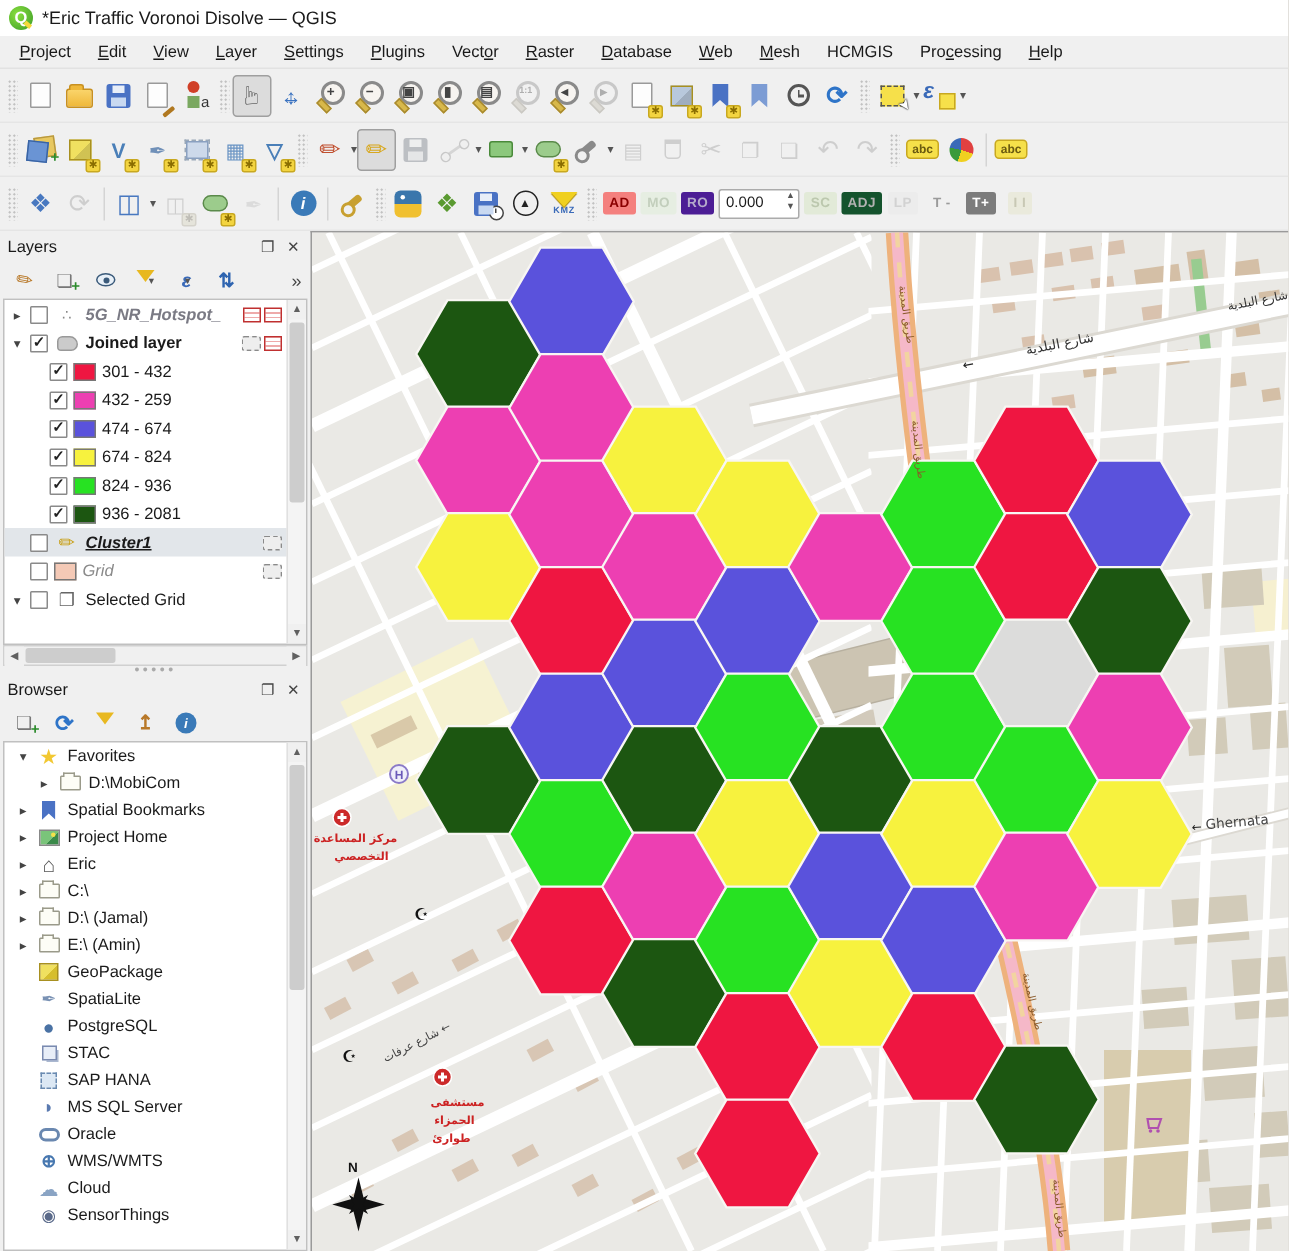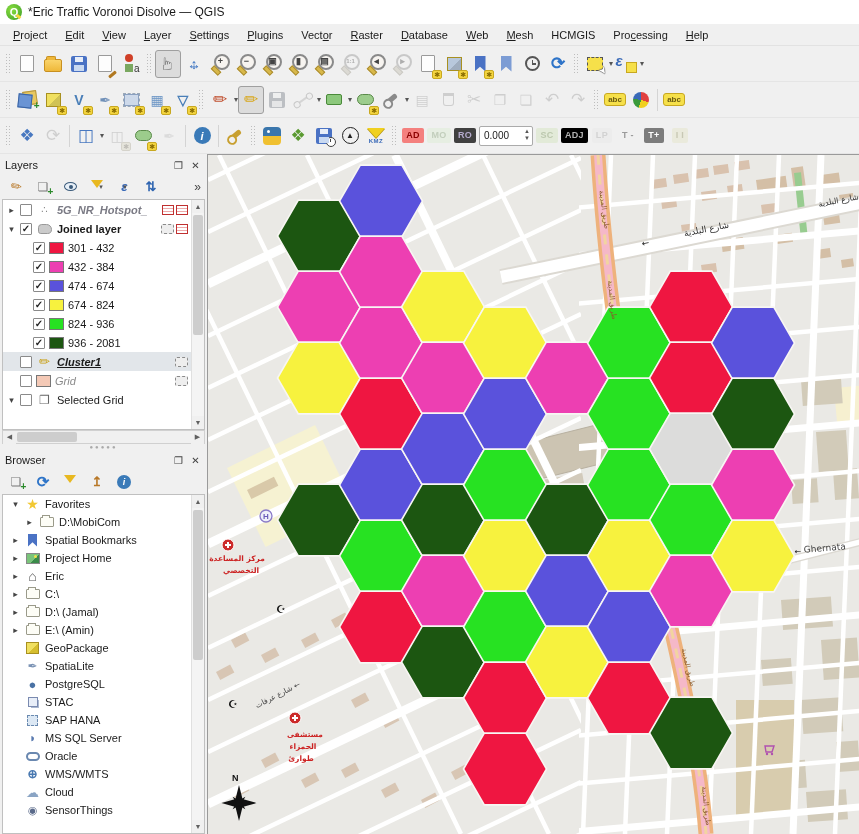--- a/index.html
+++ b/index.html
@@ -420,33 +420,33 @@
         </span>
       </span>
       <span class="grip"></span>
       <span class="tbtn">
         <span class="i-tchip" style="background:#f4807e;color:#8a0000">AD</span>
       </span>
       <span class="tbtn">
         <span class="i-tchip" style="background:#e6eee2;color:#c2cebc">MO</span>
       </span>
       <span class="tbtn">
-        <span class="i-tchip" style="background:#404040;color:#b4aacb">RO</span>
+        <span class="i-tchip" style="background:#4c1d95;color:#b4aacb">RO</span>
       </span>
       <span class="tbtn">
         <span class="i-spin">0.000<span class="arr">
             <span>▲</span>
             <span>▼</span>
           </span></span>
       </span>
       <span class="tbtn">
         <span class="i-tchip" style="background:#e2ead8;color:#bcc8ae">SC</span>
       </span>
       <span class="tbtn">
-        <span class="i-tchip" style="background:#000000;color:#b2b2b2">ADJ</span>
+        <span class="i-tchip" style="background:#14532d;color:#b2b2b2">ADJ</span>
       </span>
       <span class="tbtn">
         <span class="i-tchip" style="background:#ececec;color:#d2d2d2">LP</span>
       </span>
       <span class="tbtn">
         <span class="i-tchip" style="background:transparent;color:#9a9a9a">T -</span>
       </span>
       <span class="tbtn">
         <span class="i-tchip" style="background:#7c7c7c;color:#ffffff">T+</span>
       </span>
@@ -515,21 +515,21 @@
             <div class="trow">
               <span style="width:22px;flex:none"></span>
               <span class="cb">✓</span>
               <span class="swatch" style="background:#ef1641"></span>
               <span class="lbl ">301 - 432</span>
             </div>
             <div class="trow">
               <span style="width:22px;flex:none"></span>
               <span class="cb">✓</span>
               <span class="swatch" style="background:#ed3fb2"></span>
-              <span class="lbl ">432 - 384</span>
+              <span class="lbl ">432 - 259</span>
             </div>
             <div class="trow">
               <span style="width:22px;flex:none"></span>
               <span class="cb">✓</span>
               <span class="swatch" style="background:#5a52dc"></span>
               <span class="lbl ">474 - 674</span>
             </div>
             <div class="trow">
               <span style="width:22px;flex:none"></span>
               <span class="cb">✓</span>

